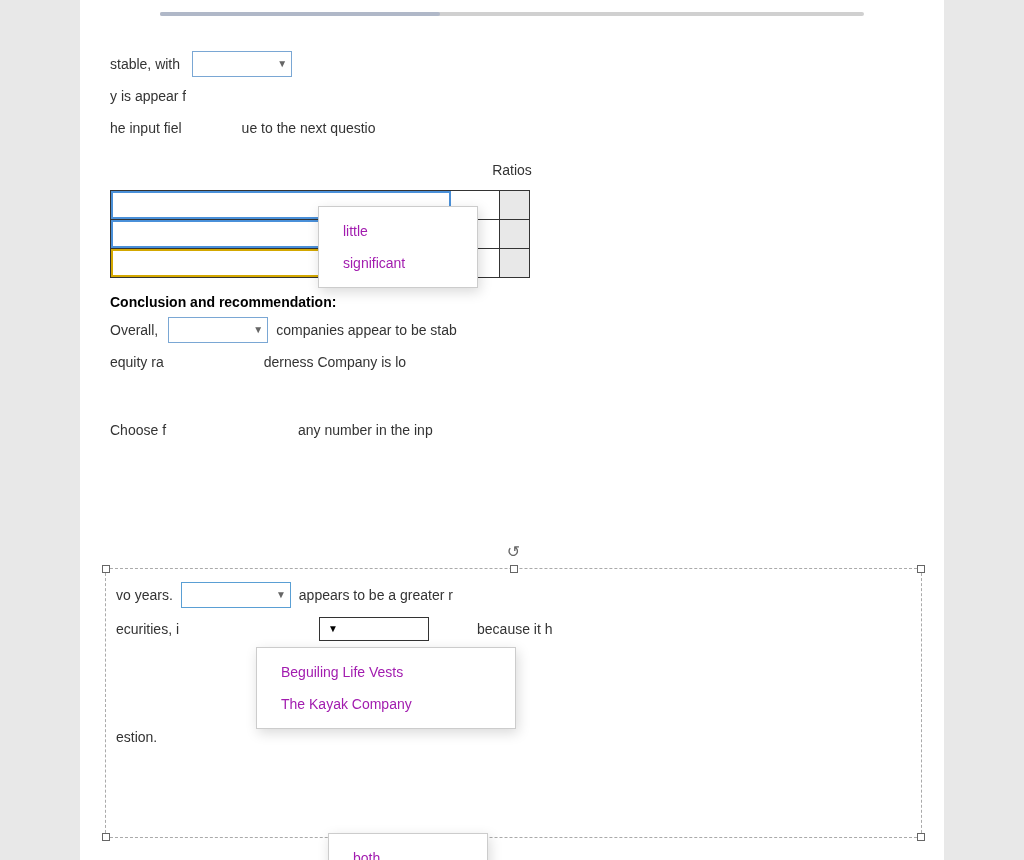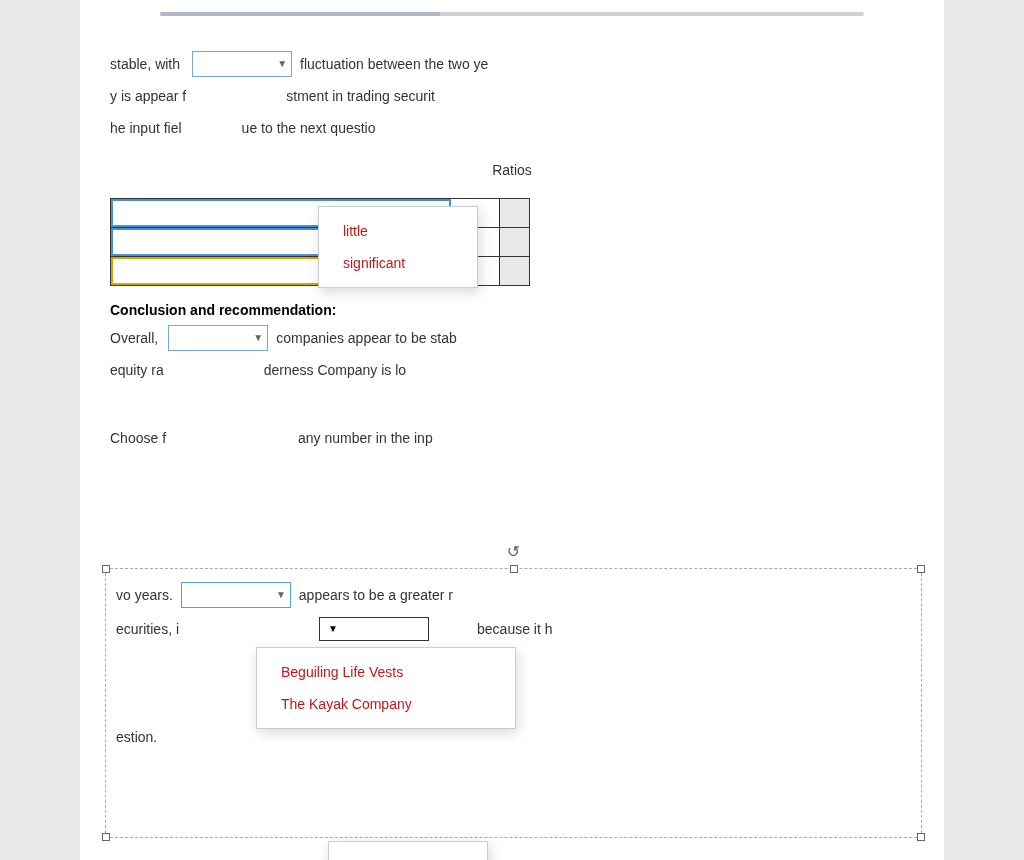--- a/index.html
+++ b/index.html
@@ -101,21 +101,21 @@
       background: white;
       border: 1px solid #ccc;
       box-shadow: 2px 4px 12px rgba(0,0,0,0.15);
       z-index: 100;
       min-width: 160px;
       padding: 8px 0;
     }
     .dropdown-item {
       padding: 8px 24px;
       cursor: pointer;
-      color: #b91c1c;
+      color: #a21caf;
       font-size: 14px;
     }
 
     
     .dropdown-1 {
       top: 92px;
       left: 208px;
     }
 
     
@@ -127,21 +127,21 @@
     
     .ratios-section {
       margin: 20px 0 16px;
       display: flex;
       flex-direction: column;
       align-items: flex-start;
     }
     .ratios-title {
       font-size: 14px;
       color: #333;
-      margin-bottom: 20px;
+      margin-bottom: 12px;
       align-self: center;
     }
     .ratios-table {
       border-collapse: collapse;
       width: 420px;
     }
     .ratios-table td {
       border: 1px solid #333;
       padding: 0;
     }
@@ -226,27 +226,25 @@
     <div style="margin-top: 30px;">
 
       <div class="text-line">
         <span class="text-part">stable, with</span>
         <span style="display:inline-block; width: 12px;"></span>
 
         <div class="inline-select" style="position:relative; z-index:200;">
           <span class="select-arrow">▼</span>
         </div>
         <span style="display:inline-block; width: 8px;"></span>
-        <span class="text-part clipped-text">fluctuation between the two ye</span>
       </div>
 
       <div class="text-line">
         <span class="text-part">y is appear f</span>
         <span style="display:inline-block; width: 100px; height: 26px; border: 0; background: white;"></span>
-        <span class="text-part clipped-text">stment in trading securit</span>
       </div>
 
       <div style="position:relative;">
         <div class="dropdown-panel dropdown-1">
           <div class="dropdown-item">little</div>
           <div class="dropdown-item">significant</div>
         </div>
       </div>
 
       <div class="text-line" style="margin-top: 4px;">

